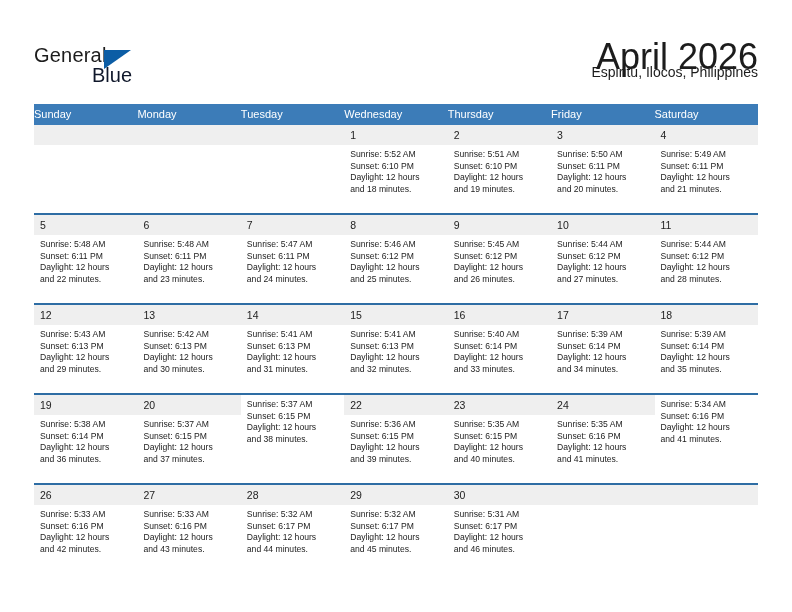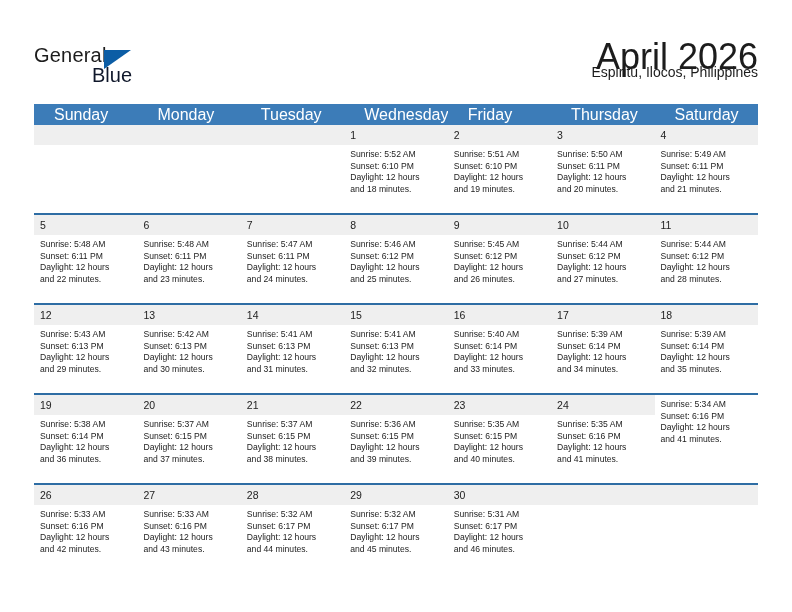--- a/index.html
+++ b/index.html
@@ -90,27 +90,26 @@
   }
   .weekday-row {
     display: flex;
     width: 724px;
     height: 21px;
     background: #3c7cb8;
   }
   .weekday {
     flex: 1 1 0;
     box-sizing: border-box;
-    padding-left: 6px;
+    padding-left: 0;
     line-height: 21px;
-    font-size: 16px;
+    font-size: 11px;
     color: #ffffff;
     white-space: nowrap;
     overflow: hidden;
-    margin-left: 14px;
   }
   .week-row {
     display: flex;
     width: 724px;
     height: 90px;
     border-bottom: 2px solid #2e6da4;
     box-sizing: border-box;
   }
   .week-row.last {
     border-bottom: none;
@@ -156,22 +155,22 @@
     <div class="subtitle">Espiritu, Ilocos, Philippines</div>
   </div>
 
   <div class="calendar">
 
     <div class="weekday-row">
       <div class="weekday">Sunday</div>
       <div class="weekday">Monday</div>
       <div class="weekday">Tuesday</div>
       <div class="weekday">Wednesday</div>
+      <div class="weekday">Thursday</div>
       <div class="weekday">Friday</div>
-      <div class="weekday">Thursday</div>
       <div class="weekday">Saturday</div>
     </div>
 
     <div class="week-row">
       <div class="day-cell empty">
         <div class="day-head"></div>
 
       </div>
       <div class="day-cell empty">
         <div class="day-head"></div>
@@ -364,21 +363,20 @@
       <div class="day-cell">
         <div class="day-head">20</div>
         <div class="day-body">
           <div>Sunrise: 5:37 AM</div>
           <div>Sunset: 6:15 PM</div>
           <div>Daylight: 12 hours</div>
           <div>and 37 minutes.</div>
         </div>
       </div>
       <div class="day-cell">
-        <div class="day-head">21</div>
         <div class="day-body">
           <div>Sunrise: 5:37 AM</div>
           <div>Sunset: 6:15 PM</div>
           <div>Daylight: 12 hours</div>
           <div>and 38 minutes.</div>
         </div>
       </div>
       <div class="day-cell">
         <div class="day-head">22</div>
         <div class="day-body">

